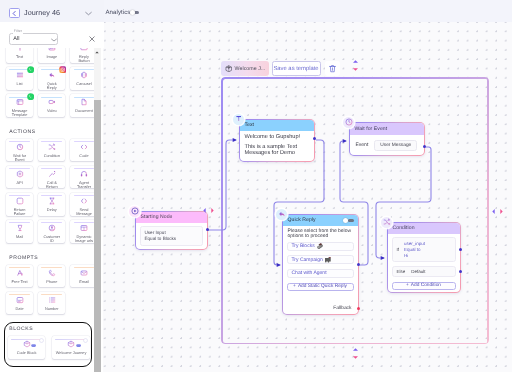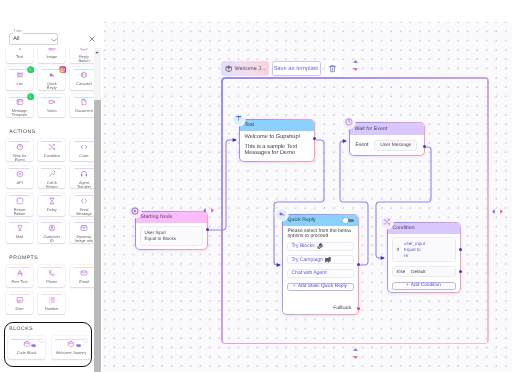--- a/index.html
+++ b/index.html
@@ -151,20 +151,39 @@
       </linearGradient>
 <linearGradient id="pgv" gradientUnits="userSpaceOnUse" x1="0" y1="0" x2="0" y2="24">
         <stop offset="0" stop-color="#3a2fd6"></stop>
         <stop offset=".55" stop-color="#7a63e0"></stop>
         <stop offset="1" stop-color="#ec5f96"></stop>
       </linearGradient>
 </defs>
   </svg>
 <div id="app">
 
+  <div class="topbar">
+    <div class="topbar-left"></div>
+    <div class="back-btn">
+      <svg width="7" height="7" viewBox="0 0 12 12">
+        <path d="M7.2 2.4 3.6 6l3.6 3.6" fill="none" stroke="#5b57d6" stroke-width="1.6" stroke-linecap="round" stroke-linejoin="round"></path>
+      </svg>
+    </div>
+    <div class="jtitle">Journey 46</div>
+    <div class="jchev">
+      <svg width="7" height="5" viewBox="0 0 10 6">
+        <path d="M1 1.4 5 4.8 9 1.4" fill="none" stroke="#6a6d80" stroke-width="1" stroke-linecap="round" stroke-linejoin="round"></path>
+      </svg>
+    </div>
+    <div class="analytics">Analytics</div>
+    <div class="atoggle">
+      <div class="track"></div>
+      <div class="knob"></div>
+    </div>
+  </div>
 
   <div class="palette">
     <div class="filter-row">
       <div class="filter-box"></div>
       <div class="filter-legend">Filter</div>
       <div class="filter-value">All</div>
       <div class="filter-chev">
         <svg width="6" height="4" viewBox="0 0 10 6">
           <path d="M1 1.6 5 4.6 9 1.6" fill="none" stroke="#6f6f78" stroke-width="1.1" stroke-linecap="round" stroke-linejoin="round"></path>
         </svg>

